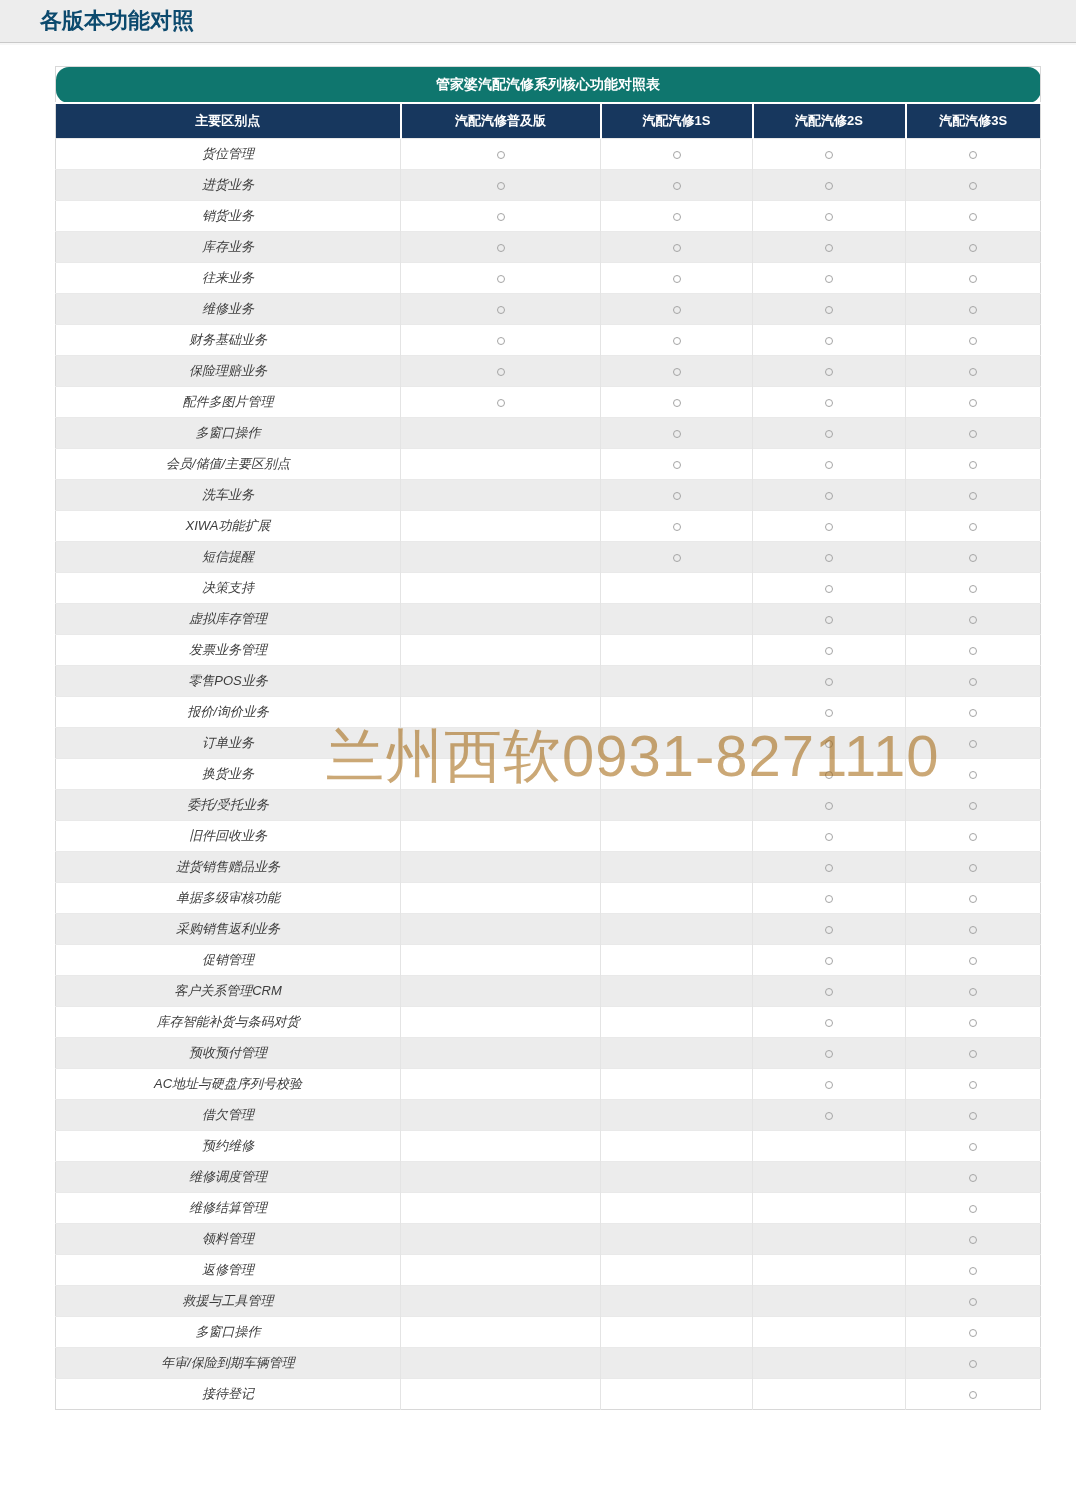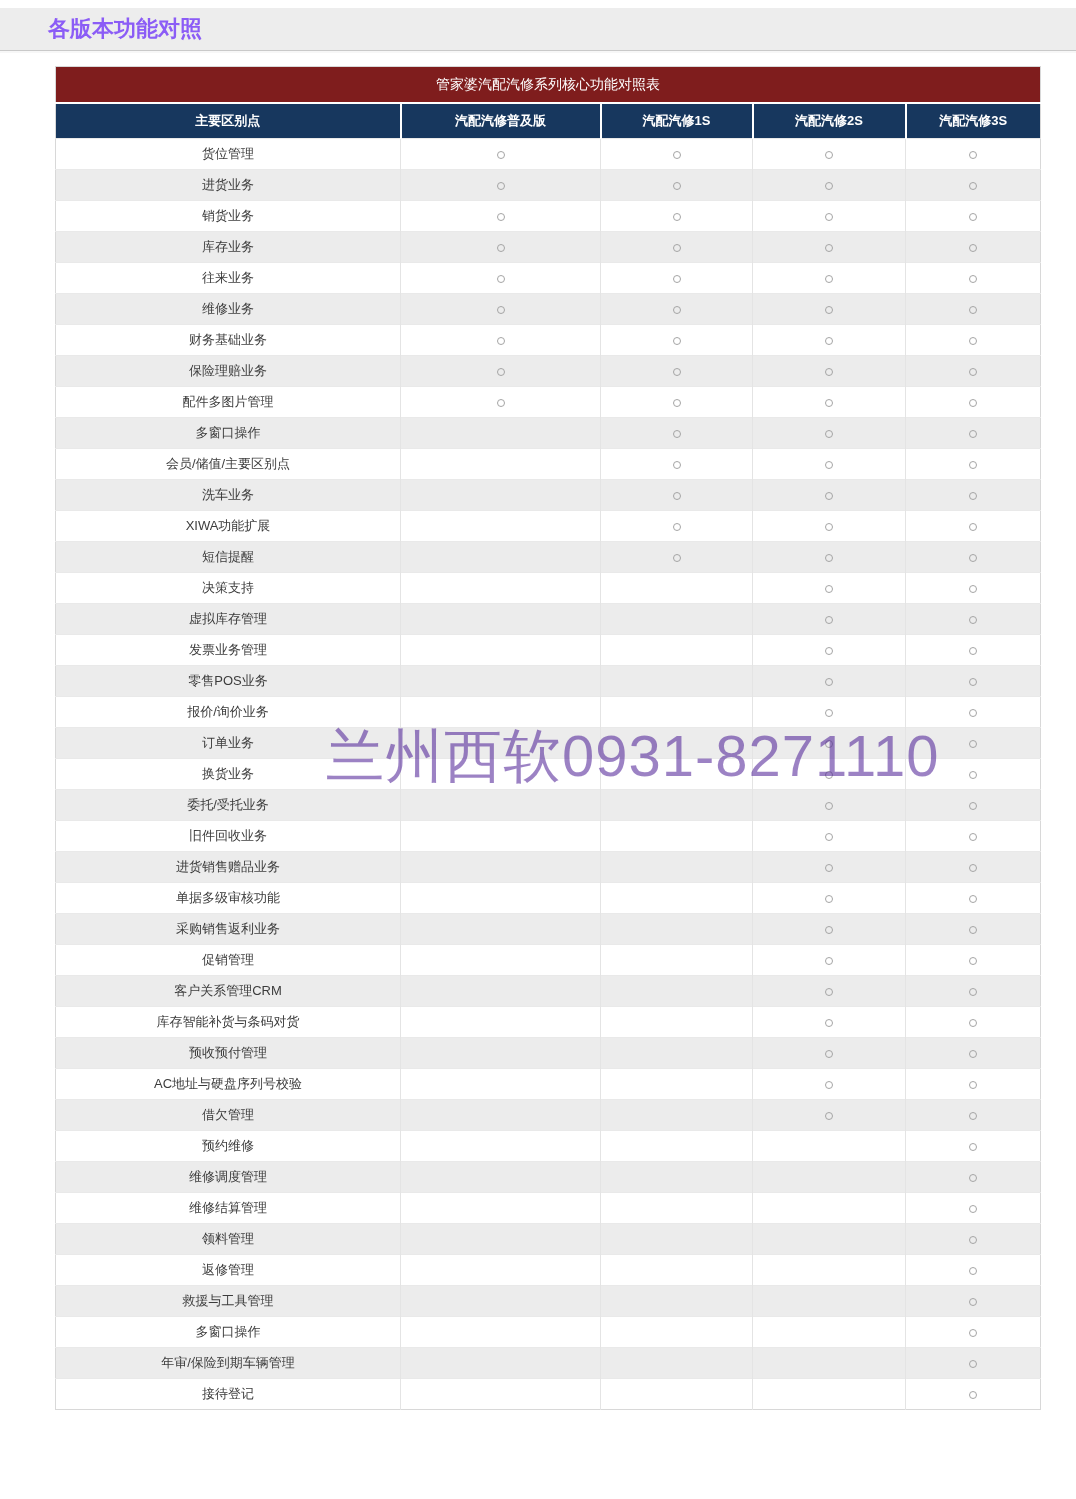--- a/index.html
+++ b/index.html
@@ -15,87 +15,88 @@
     overflow: hidden;
   }
   
   .title-bar {
     height: 42px;
     background: #ededed;
     border-bottom: 1px solid #c9c9c9;
     box-shadow: 0 2px 0 #f7f7f7;
   }
   .title-bar h1 {
-    margin: 8px;
+    margin: 0;
     padding: 0 0 0 40px;
     line-height: 42px;
     font-size: 22px;
     font-weight: bold;
-    color: #8b5cf6;
+    color: #0c4a6e;
   }
   
   .table-wrap {
     position: absolute;
     left: 55px;
     top: 66px;
     width: 985px;
   }
   table.compare {
     width: 985px;
     border-collapse: collapse;
     table-layout: fixed;
     border: 1px solid #d8d8d8;
   }
   .caption-row th {
-    background: #7f1d1d;
+    background: #0f766e;
     color: #ffffff;
     font-size: 14px;
-    font-weight: normal;
+    font-weight: bold;
     height: 33px;
     text-align: center;
     border-bottom: 2px solid #ffffff;
+    border-radius: 13px;
   }
   .head-row th {
     background: #17375e;
     color: #ffffff;
     font-size: 13px;
     font-weight: bold;
     height: 32px;
     text-align: center;
     border-left: 2px solid #ffffff;
   }
   .head-row th:first-child { border-left: none; }
   tbody td {
     height: 30px;
     font-size: 13px;
     color: #3c3c3c;
     text-align: center;
     border-top: 1px solid #e9e9e9;
     border-left: 1px solid #e4e4e4;
     padding: 0;
   }
-  tbody td:first-child { border-left: none; }
+  tbody td:first-child { border-left: none; font-style: italic; }
   tbody tr:nth-child(even) td { background: #ececec; }
   tbody tr:nth-child(odd) td { background: #ffffff; }
   .circle {
     display: inline-block;
     width: 6px;
     height: 6px;
     border: 1.5px solid #a5a5a5;
     border-radius: 50%;
     vertical-align: middle;
   }
   
   .watermark {
     position: absolute;
     left: 326px;
     top: 718px;
     font-size: 58px;
     white-space: nowrap;
-    color: #4c1d95;
+    color: #a16207;
     opacity: 0.55;
     pointer-events: none;
     z-index: 5;
     letter-spacing: 1px;
   }
 </style>
 </head>
 <body>
 
 <header class="title-bar">

